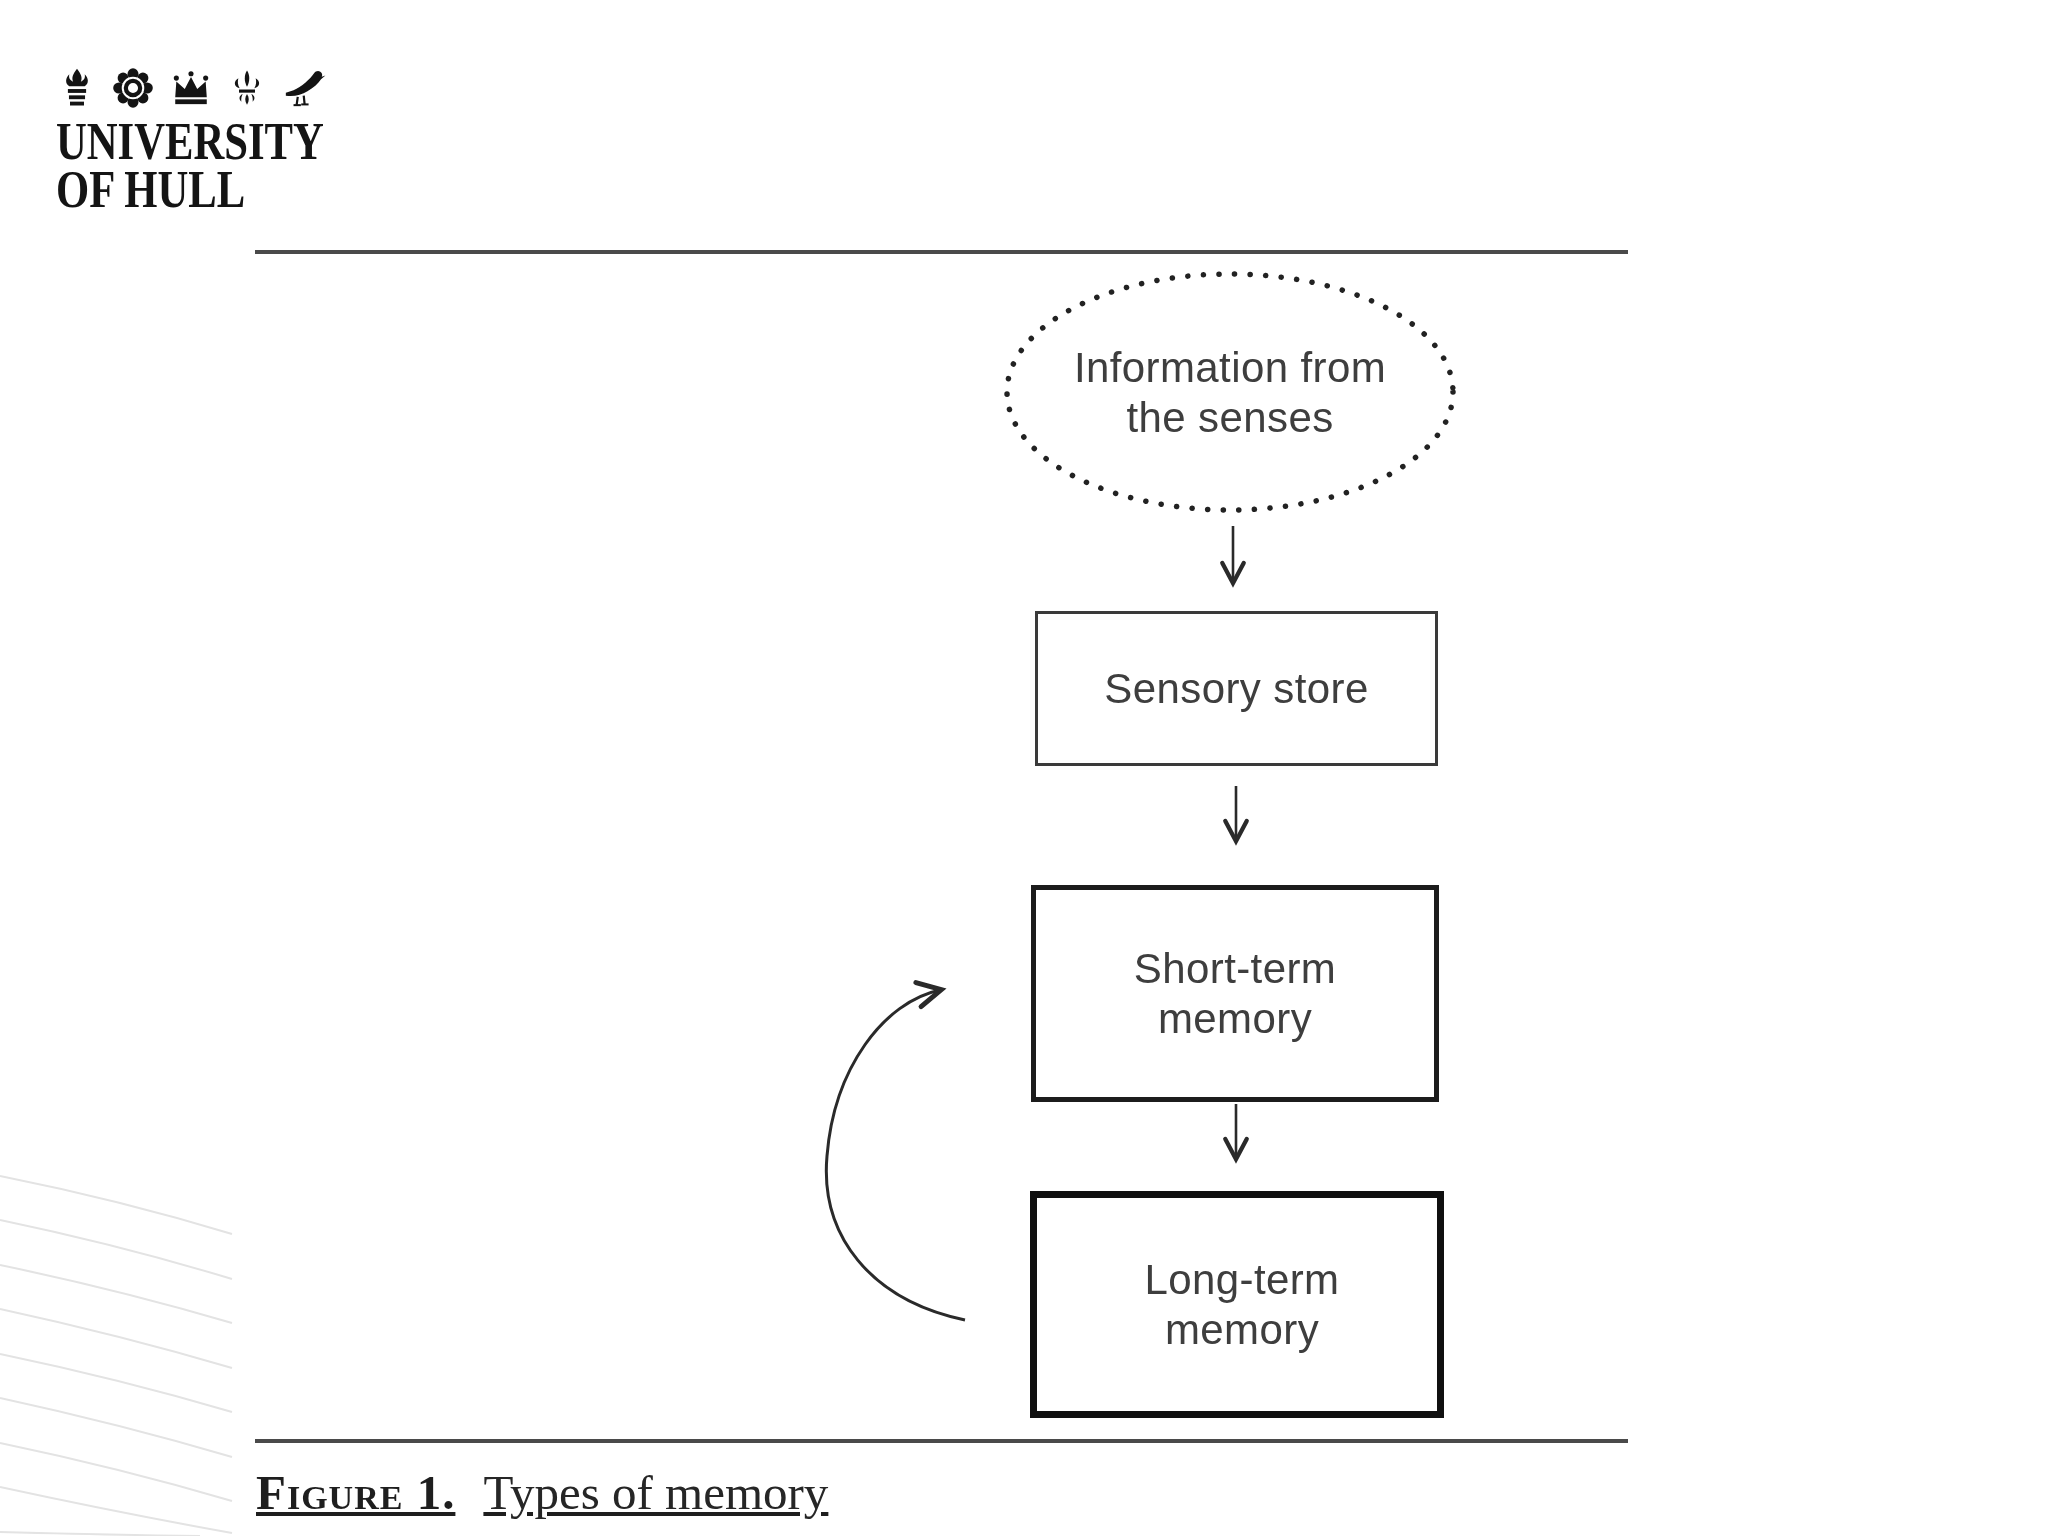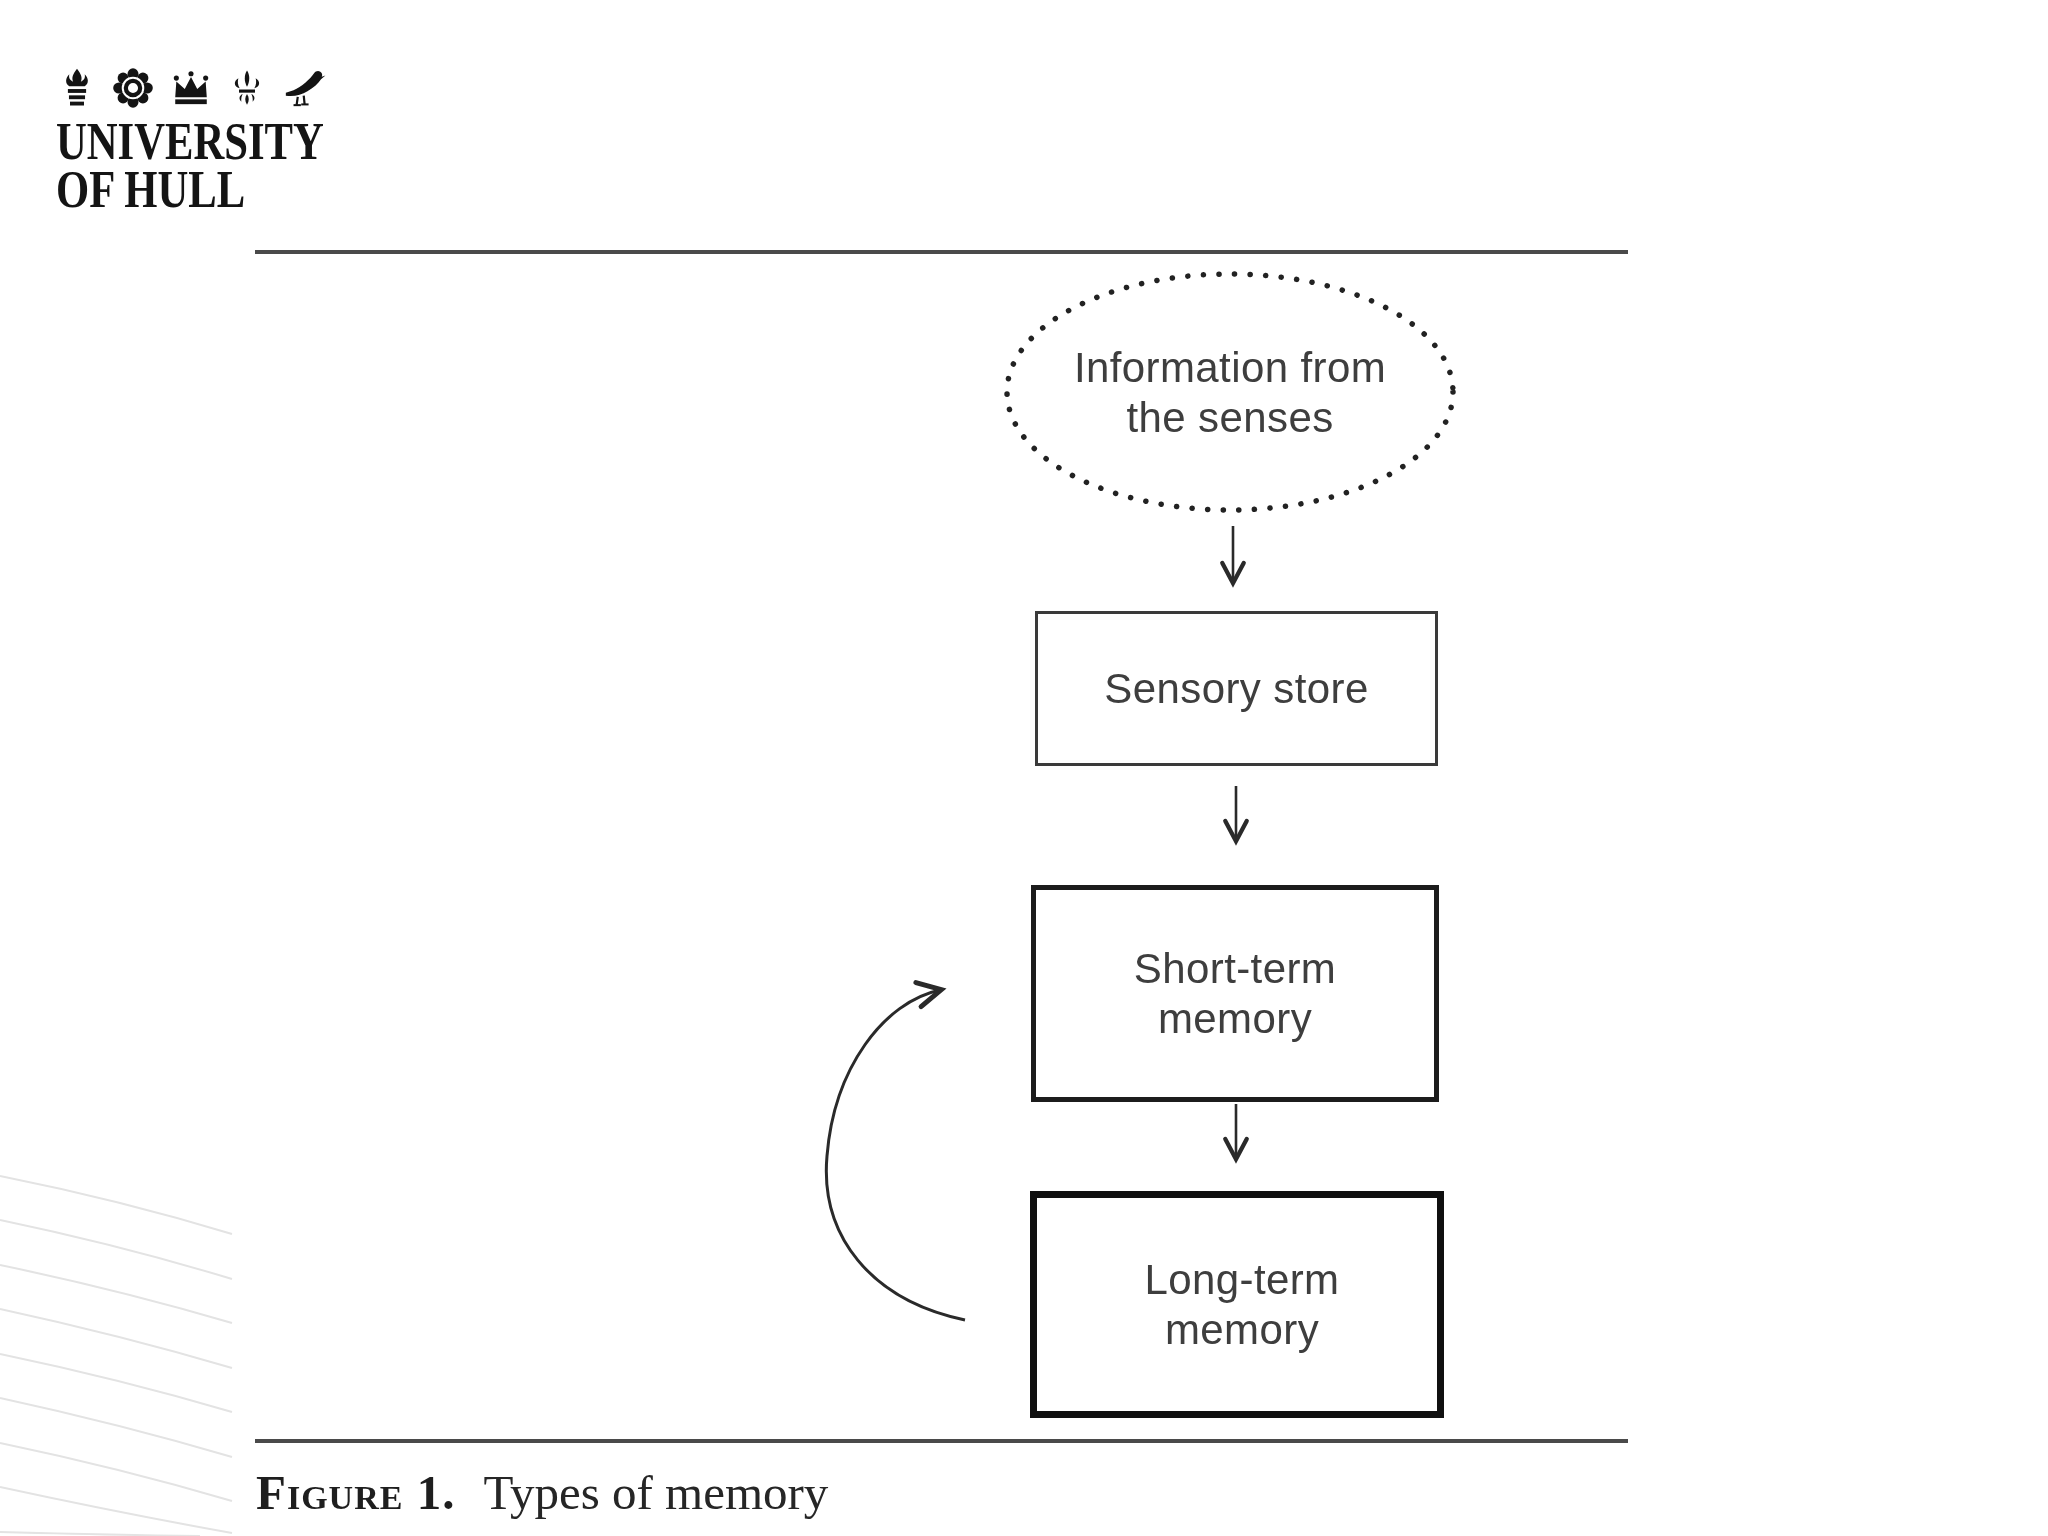--- a/index.html
+++ b/index.html
@@ -34,21 +34,21 @@
     box-sizing:border-box;
   }
   .box-thin  {border:3px solid #3a3a3a;background:#ffffff;}
   .box-medium{border:5px solid #1c1c1c;background:#ffffff;}
   .box-thick {border:7px solid #101010;background:#ffffff;}
 
   
   .caption{
     position:absolute;left:256px;top:1464px;
     font-family:"Liberation Serif", serif;
-    font-size:49px;color:#1e1e1e;white-space:nowrap;
+    font-size:49px;color:#1e1e1e;white-space:nowrap;text-decoration:underline;
   }
   .caption .fig-label{font-weight:bold;font-variant:small-caps;letter-spacing:1px;}
   .caption .fig-text{margin-left:28px;color:#262626;}
 </style>
 </head>
 <body>
 
 <div class="slide">
 
   <svg class="linework" viewBox="0 0 2048 1536" width="2048" height="1536" aria-hidden="true">

